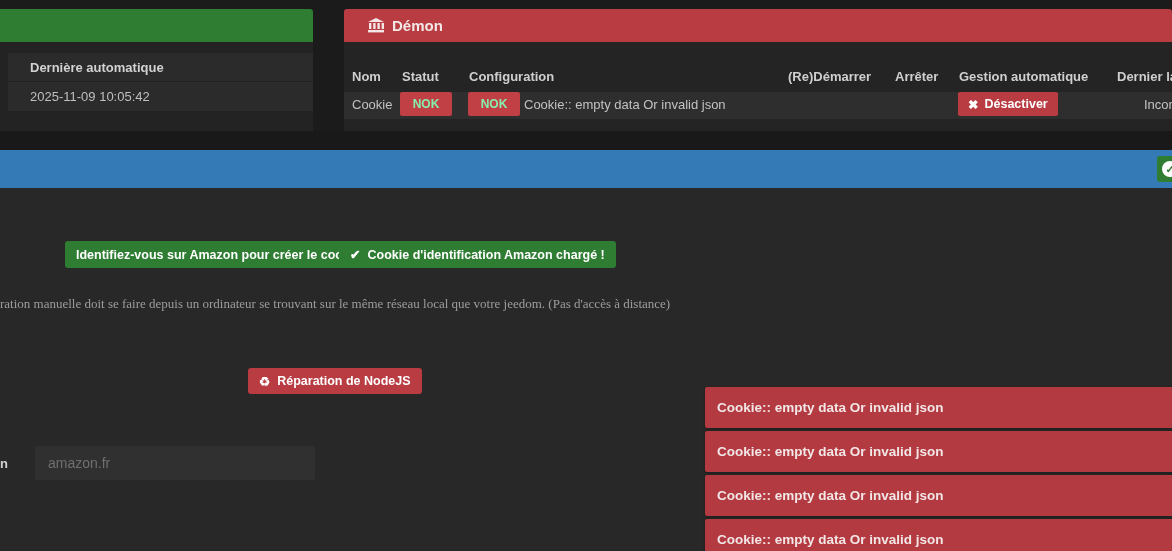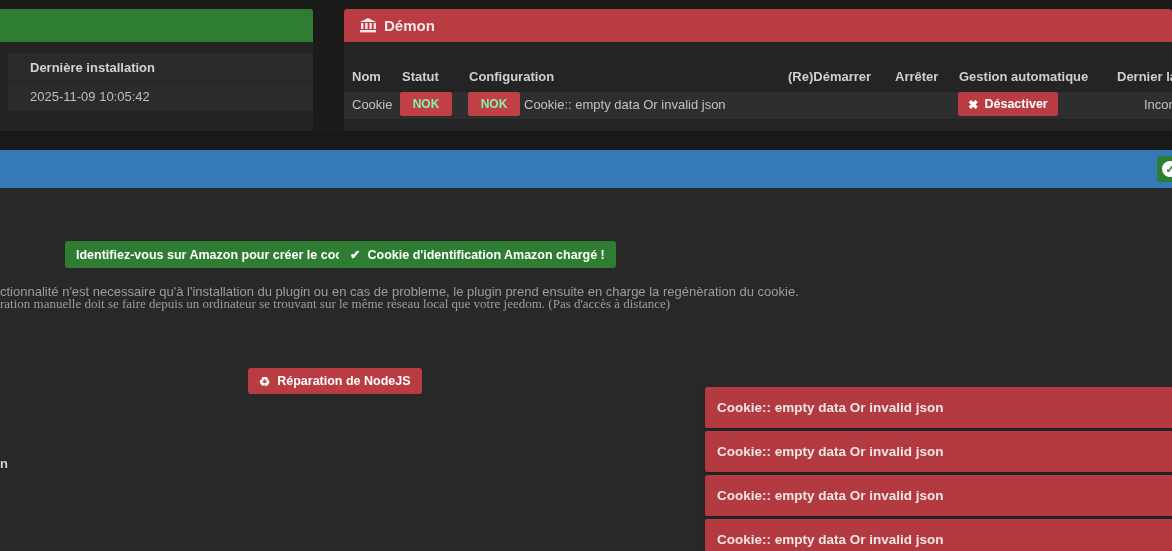--- a/index.html
+++ b/index.html
@@ -16,21 +16,21 @@
   .left-panel-body { position:absolute; left:-24px; top:42px; width:337px; height:89px; background:#232323; }
   .lp-row { position:absolute; left:32px; width:305px; height:29px; background:#2b2b2b;
             display:flex; align-items:center; padding-left:22px; }
   .lp-row1 { top:11px; border-bottom:1px solid #222; }
   .lp-row2 { top:40px; }
   .lp-label { font-size:13px; font-weight:bold; color:#d2d2d2; }
   .lp-value { font-size:13px; color:#bfbfbf; }
 
   .daemon-panel { position:absolute; left:344px; top:8px; width:828px; height:123px; }
   .daemon-header { position:absolute; left:0; top:1px; width:828px; height:33px; background:#b83c42;
-                   border-radius:3px 3px 0 0; display:flex; align-items:center; padding-left:16px; }
+                   border-radius:3px 3px 0 0; display:flex; align-items:center; padding-left:24px; }
   .daemon-title { font-size:15px; font-weight:bold; color:#f3e7e7; margin-left:8px; }
   .daemon-body { position:absolute; left:0; top:34px; width:828px; height:89px; background:#242424; }
   .d-row-stripe { position:absolute; left:0; top:50px; width:828px; height:27px; background:#2e2e2e; }
   .dcol { position:absolute; font-size:13px; font-weight:bold; color:#cfcfcf; top:27px; white-space:nowrap; }
   .dval { position:absolute; font-size:13px; color:#c2c2c2; top:55px; white-space:nowrap; }
   .nok-badge { position:absolute; top:50px; height:24px; background:#c04046; color:#86efac;
                font-size:12px; font-weight:bold; display:flex; align-items:center; justify-content:center;
                border-radius:2px; width:52px; }
   .btn-desactiver { position:absolute; left:614px; top:50px; height:24px; padding:0 10px;
                     background:#b83c42; color:#fff; font-size:12.5px; font-weight:bold; border:none;
@@ -78,21 +78,21 @@
 <body>
 
 <div class="screen">
 
   <div class="top-band">
 
     <div class="green-header"></div>
 
     <div class="left-panel-body">
       <div class="lp-row lp-row1">
-        <span class="lp-label">Dernière installation</span>
+        <span class="lp-label">Dernière automatique</span>
       </div>
       <div class="lp-row lp-row2">
         <span class="lp-value">2025-11-09 10:05:42</span>
       </div>
     </div>
 
     <div class="daemon-panel">
       <div class="daemon-header">
         <span>
           <svg class="bank-icon-svg" width="16" height="15" viewBox="0 0 16 15">
@@ -147,29 +147,29 @@
 
     <button class="btn-green btn-login">
       <span>Identifiez-vous sur Amazon pour créer le cookie</span>
     </button>
 
     <button class="btn-green btn-loaded">
       <span>✔</span>
       <span>Cookie d'identification Amazon chargé !</span>
     </button>
 
-    <div class="note note1">ctionnalité n'est necessaire qu'à l'installation du plugin ou en cas de probleme, le plugin prend ensuite en charge la regénèration du cookie.</div>
     <div class="note note2">ration manuelle doit se faire depuis un ordinateur se trouvant sur le même réseau local que votre jeedom. (Pas d'accès à distance)</div>
 
     <button class="btn-repair">
       <span>♻</span>
       <span>Réparation de NodeJS</span>
     </button>
 
     <span class="site-label">n</span>
+    <input class="site-input" type="text" placeholder="amazon.fr" style="">
   </div>
 
   <div class="toast-stack">
     <div class="toast">
       <span>Cookie:: empty data Or invalid json</span>
     </div>
     <div class="toast">
       <span>Cookie:: empty data Or invalid json</span>
     </div>
     <div class="toast">

